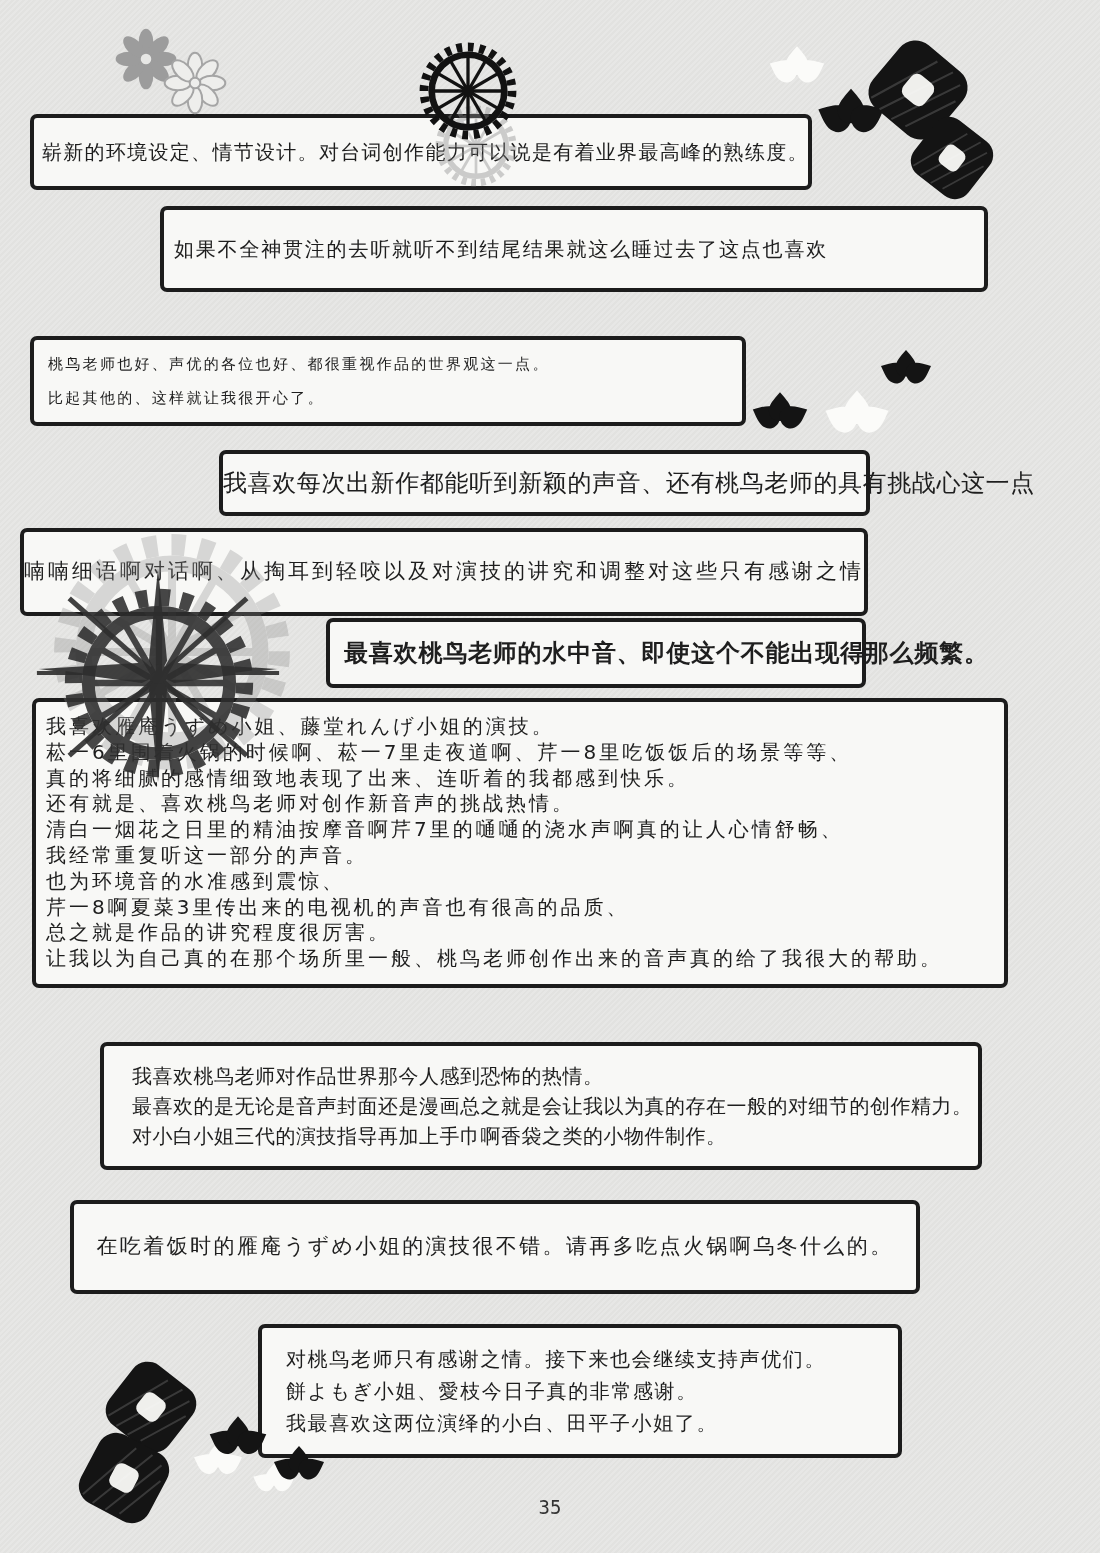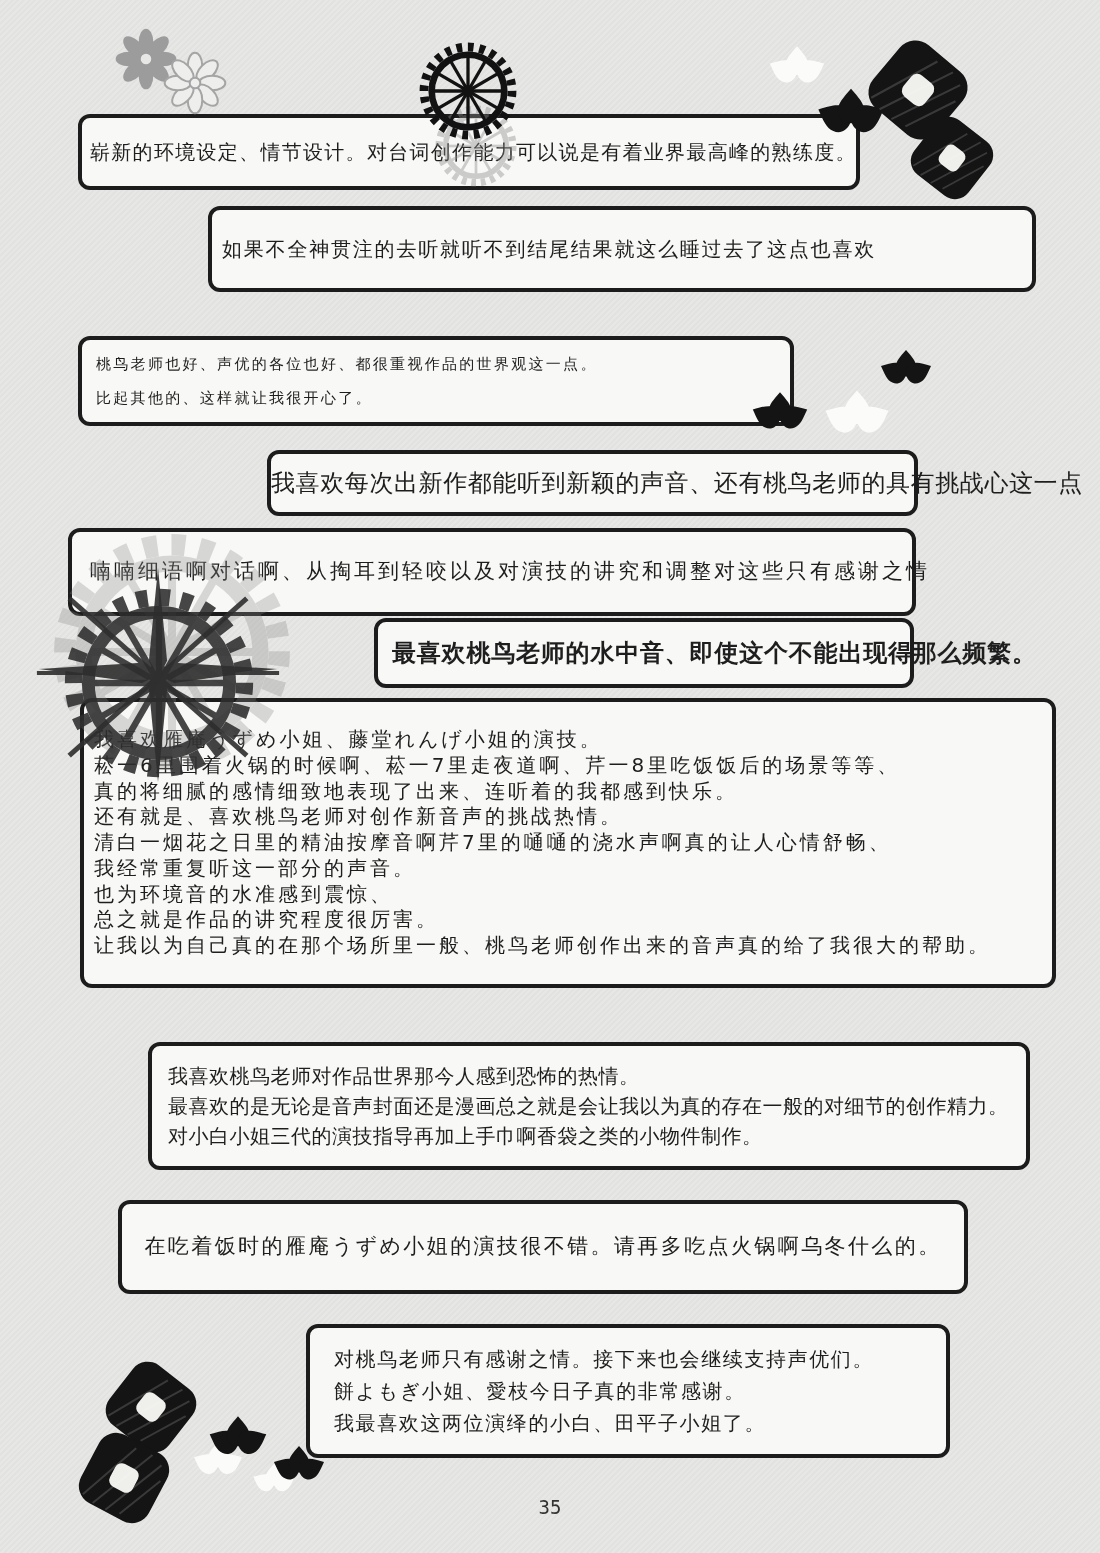--- a/index.html
+++ b/index.html
@@ -10,34 +10,33 @@
     background-image:repeating-linear-gradient(135deg, rgba(0,0,0,0.025) 0 2px, rgba(255,255,255,0.02) 2px 4px);
     overflow:hidden;
     font-family:"DejaVu Sans",sans-serif;
     color:#1e1e1e;
   }
   .box{
     position:absolute;
     box-sizing:border-box;
     background:#f8f8f6;
     border:4px solid #1c1c1c;
-    border-radius:12px;
+    border-radius:7px;
     display:flex;flex-direction:column;justify-content:center;
     z-index:1;
-    margin-left:48px;
   }
   .line{white-space:nowrap;line-height:1.5;}
   .b1 .line{font-size:20px;letter-spacing:1.3px;padding-left:8px;}
   .b2 .line{font-size:20px;letter-spacing:1.8px;line-height:34px;padding-left:10px;}
   .b3 .line{font-size:15px;letter-spacing:2.3px;line-height:34px;padding-left:14px;}
   .b4 .line{font-size:24px;letter-spacing:0.6px;}
-  .b5 .line{font-size:21px;letter-spacing:3px;padding-left:18px;}
+  .b5 .line{font-size:21px;letter-spacing:3px;padding-left:0;}
   .b6 .line{font-size:24px;letter-spacing:0.8px;padding-left:14px;font-weight:bold;}
   .b7 .line{font-size:20px;letter-spacing:3px;line-height:25.8px;padding-left:10px;}
-  .b8 .line{font-size:20px;letter-spacing:0.5px;line-height:30px;padding-left:16px;}
+  .b8 .line{font-size:20px;letter-spacing:0.5px;line-height:30px;padding-left:28px;}
   .b9 .line{font-size:21px;letter-spacing:2.4px;text-align:center;}
   .b10 .line{font-size:20px;letter-spacing:1.6px;line-height:32px;padding-left:24px;}
   .decor{position:absolute;z-index:2;line-height:0;}
   .pagenum{
     position:absolute;left:525px;top:1496px;width:50px;
     text-align:center;font-size:19px;color:#333;z-index:1;
     font-family:"DejaVu Sans Mono",monospace;
   }
 </style>
 </head>
@@ -71,20 +70,21 @@
   </div>
 
   <div class="box b7" style="left:32px;top:698px;width:976px;height:290px">
     <div class="line">我喜欢雁庵うずめ小姐、藤堂れんげ小姐的演技。</div>
     <div class="line">菘一6里围着火锅的时候啊、菘一7里走夜道啊、芹一8里吃饭饭后的场景等等、</div>
     <div class="line">真的将细腻的感情细致地表现了出来、连听着的我都感到快乐。</div>
     <div class="line">还有就是、喜欢桃鸟老师对创作新音声的挑战热情。</div>
     <div class="line">清白一烟花之日里的精油按摩音啊芹7里的嗵嗵的浇水声啊真的让人心情舒畅、</div>
     <div class="line">我经常重复听这一部分的声音。</div>
     <div class="line">也为环境音的水准感到震惊、</div>
+    <div class="line">芹一8啊夏菜3里传出来的电视机的声音也有很高的品质、</div>
     <div class="line">总之就是作品的讲究程度很厉害。</div>
     <div class="line">让我以为自己真的在那个场所里一般、桃鸟老师创作出来的音声真的给了我很大的帮助。</div>
   </div>
 
   <div class="box b8" style="left:100px;top:1042px;width:882px;height:128px">
     <div class="line">我喜欢桃鸟老师对作品世界那今人感到恐怖的热情。</div>
     <div class="line">最喜欢的是无论是音声封面还是漫画总之就是会让我以为真的存在一般的对细节的创作精力。</div>
     <div class="line">对小白小姐三代的演技指导再加上手巾啊香袋之类的小物件制作。</div>
   </div>
 

